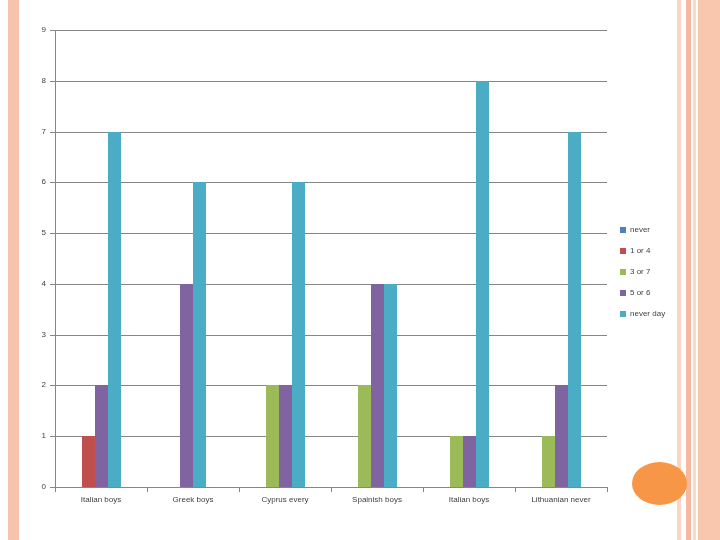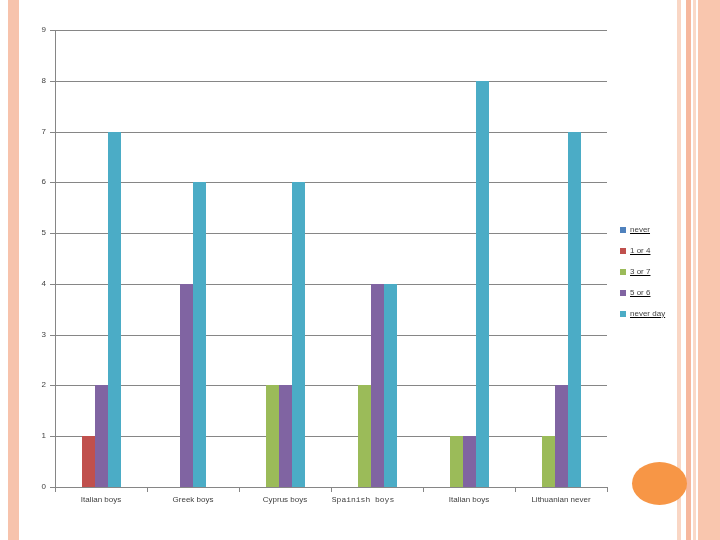--- a/index.html
+++ b/index.html
@@ -122,21 +122,20 @@
     white-space: nowrap;
     line-height: 1;
   }
 
   
   #legend {
     position: absolute;
     left: 620px;
     top: 219px;
     width: 60px;
-    text-decoration: underline;
   }
   .legend-item {
     display: flex;
     align-items: center;
     height: 21px;
   }
   .legend-swatch {
     width: 6px;
     height: 6px;
     margin-right: 4px;
@@ -247,23 +246,23 @@
           <div class="bar" title="Lithuanian boys - 5 or 6: 2" style="left: 13px; height: 101.556px; background: rgb(128, 100, 162);"></div>
           <div class="bar" title="Lithuanian boys - every day: 7" style="left: 26px; height: 355.444px; background: rgb(75, 172, 198);"></div>
         </div>
       </div>
     <div id="xtick-layer">
         <div class="xtick-mark" style="left: 92px;"></div>
         <div class="xtick-label" style="left: 46px; text-align: center;">Italian boys</div>
         <div class="xtick-mark" style="left: 184px;"></div>
         <div class="xtick-label" style="left: 138px;">Greek boys</div>
         <div class="xtick-mark" style="left: 276px;"></div>
-        <div class="xtick-label" style="left: 230px;">Cyprus boys</div>
+        <div class="xtick-label" style="left: 230px;">Cyprus every</div>
         <div class="xtick-mark" style="left: 368px;"></div>
-        <div class="xtick-label" style="left: 308px; font-family: Liberation Mono, monospace;">Spainish boys</div>
+        <div class="xtick-label" style="left: 322px;">Spainish boys</div>
         <div class="xtick-mark" style="left: 460px;"></div>
         <div class="xtick-label" style="left: 414px;">Italian boys</div>
         <div class="xtick-mark" style="left: 552px;"></div>
         <div class="xtick-label" style="left: 506px;">Lithuanian never</div>
         <div class="xtick-mark" style="left: 0px;"></div>
       </div>
   </div>
 </div>
 
 <div id="legend">

